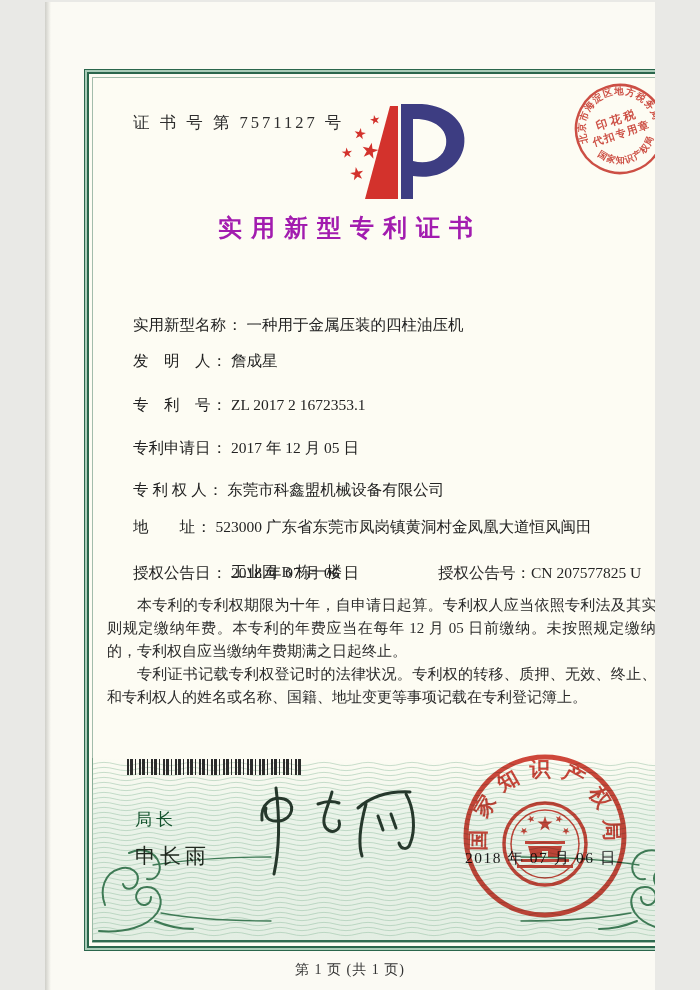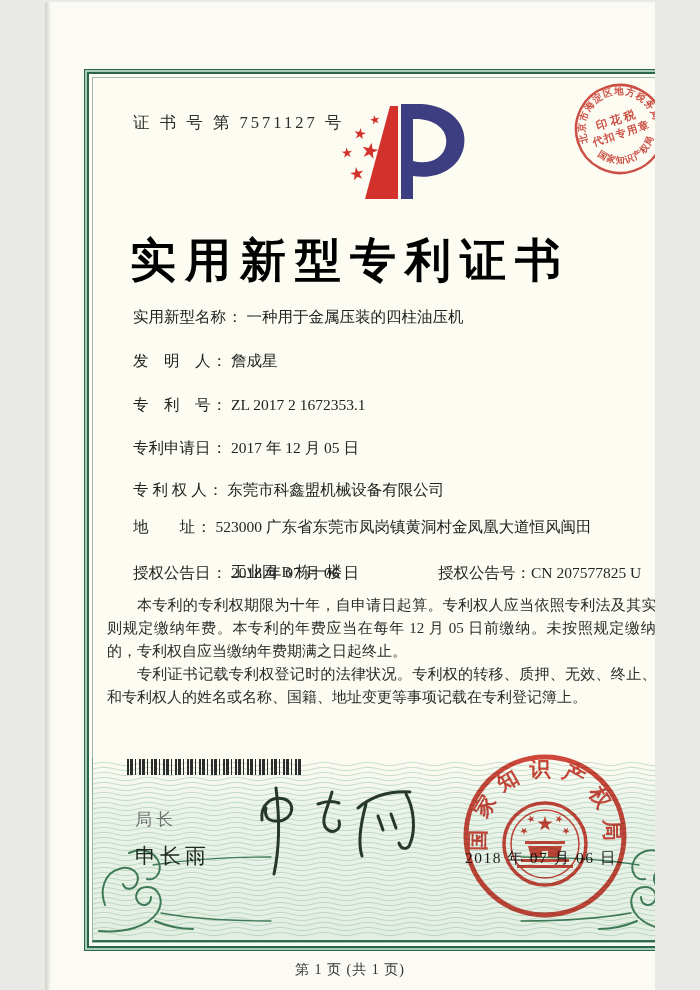--- a/index.html
+++ b/index.html
@@ -19,22 +19,22 @@
     border:2px solid #2a664c;
     box-shadow:0 0 0 2px #a9ccb8, 0 0 0 3px #2a664c;
     background:#fdfcf3;
   }
   .frame::after{content:""; position:absolute; inset:3px; border:1px solid #a3bcab; pointer-events:none;}
 
   .abs{position:absolute;}
 
   .cert-no{left:88px; top:110px; font-size:16.5px; letter-spacing:3px; color:#2e2e2e;}
 
-  .title{left:0; top:228px; width:100%; text-align:center; font-size:46px; font-weight:700;
-    letter-spacing:9px; color:#000000;}
+  .title{left:0; top:210px; width:100%; text-align:center; font-size:24px; font-weight:700;
+    letter-spacing:9px; color:#a21caf;}
 
   
   .row{left:88px; font-size:15.5px; display:flex; line-height:1.45; color:#222;}
   .row .lbl{white-space:pre; }
   .row .colon{margin:0 4px 0 1px;}
   .row .val{white-space:pre;}
   .addr-val{max-width:450px;}
   .gazette{left:393px; top:560px; font-size:15.5px; display:flex; line-height:1.45;}
 
   
@@ -53,21 +53,21 @@
   .panel svg.waves{position:absolute; left:0; top:0; opacity:.55;}
   .flourish{position:absolute; bottom:2px;}
   .flourish.left{left:2px;}
   .flourish.right{right:2px; transform:scaleX(-1);}
 
   .barcode{
     left:82px; top:757px; width:176px; height:16px;
     background:repeating-linear-gradient(90deg,#2c2c2c 0 2px,transparent 2px 3px,#2c2c2c 3px 6px,transparent 6px 8px,#2c2c2c 8px 9px,transparent 9px 12px);
   }
 
-  .director-title{left:90px; top:806px; font-size:17px; letter-spacing:4px; color:#737373;}
+  .director-title{left:90px; top:806px; font-size:17px; letter-spacing:4px; color:#14532d;}
   .director-name{left:90px; top:840px; font-size:21px; letter-spacing:4px; color:#20281f;}
 
   .signature{left:195px; top:772px;}
 
   .seal{left:412px; top:746px; mix-blend-mode:multiply; opacity:.93;}
   .seal-date{left:420px; top:846px; font-size:15.5px; letter-spacing:1.5px; color:#1c1c1c;}
 
   .tax-stamp{left:520px; top:72px; mix-blend-mode:multiply; opacity:.88;}
 
   .logo{left:272px; top:100px;}
@@ -112,21 +112,21 @@
       <use href="#star5" transform="translate(58,18) scale(5) rotate(-12)"></use>
       <use href="#star5" transform="translate(43,32) scale(6) rotate(8)"></use>
       <use href="#star5" transform="translate(30,51) scale(5.5) rotate(-6)"></use>
       <use href="#star5" transform="translate(53,49) scale(8.5) rotate(12)"></use>
       <use href="#star5" transform="translate(40,72) scale(7) rotate(-10)"></use>
     </g>
   </svg>
 
   <div class="abs title">实用新型专利证书</div>
 
-  <div class="abs row" style="top:304px">
+  <div class="abs row" style="top:312px">
     <span class="lbl">实用新型名称</span>
       <span class="colon">：</span>
     <span class="val">一种用于金属压装的四柱油压机</span>
   </div>
   <div class="abs row" style="top:348px">
     <span class="lbl">发　明　人</span>
       <span class="colon">：</span>
     <span class="val">詹成星</span>
   </div>
   <div class="abs row" style="top:392px">

